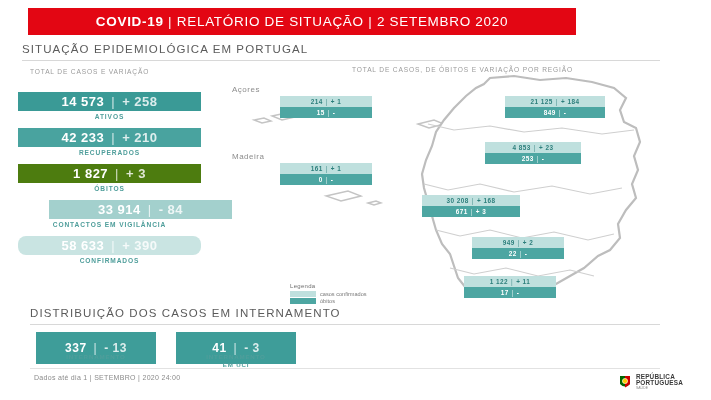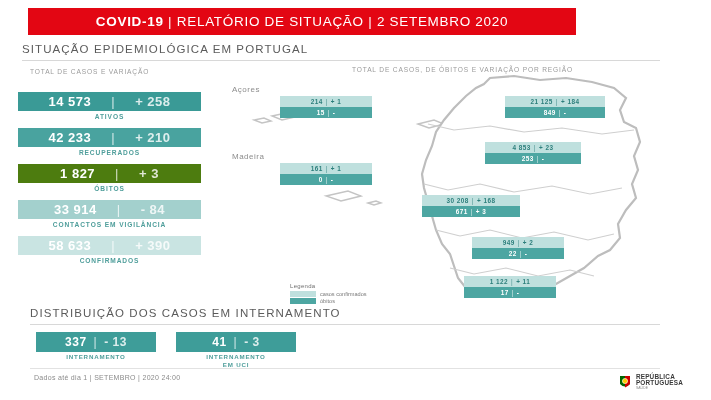--- a/index.html
+++ b/index.html
@@ -81,21 +81,21 @@
     width: 183px;
     height: 19px;
     display: flex;
     align-items: center;
     justify-content: center;
     color: #ffffff;
   }
   .stat-row {
     display: flex;
     align-items: baseline;
-    gap: 20px;
+    gap: 7px;
     font-size: 13px;
     font-weight: bold;
     letter-spacing: 0.5px;
   }
   .stat-sep { font-weight: normal; opacity: 0.75; }
   .stat-delta { font-weight: bold; opacity: 0.82; }
 
   .stat-label {
     position: absolute;
     left: 18px;
@@ -107,23 +107,23 @@
     letter-spacing: 0.9px;
     white-space: nowrap;
   }
 
   #box-ativos       { top: 92px;  background: #3a9a96; }
   #lbl-ativos       { top: 113px; }
   #box-recuperados  { top: 128px; background: #49a39f; }
   #lbl-recuperados  { top: 149px; }
   #box-obitos       { top: 164px; background: #4d7c0f; }
   #lbl-obitos       { top: 185px; }
-  #box-contactos    { top: 200px; background: #a3d0cd; }
+  #box-contactos    { top: 200px; background: #a3d0cd; margin-left: 31px; }
   #lbl-contactos    { top: 221px; }
-  #box-confirmados  { top: 236px; background: #c9e4e2; }
+  #box-confirmados  { top: 236px; background: #c9e4e2; border-radius: 8px; }
   #lbl-confirmados  { top: 257px; }
 
   
   .map-area {
     position: absolute;
     left: 222px;
     top: 72px;
     width: 470px;
     height: 245px;
   }
@@ -177,21 +177,21 @@
     letter-spacing: 0.3px;
   }
   .legend-row { display: flex; align-items: center; gap: 4px; margin-top: 1px; }
   .legend-swatch { width: 26px; height: 6px; display: block; }
   .sw-cases  { background: #bfe0de; }
   .sw-deaths { background: #4da6a2; }
 
   
   .intern-box {
     position: absolute;
-    height: 20px;
+    height: 32px;
     display: flex;
     align-items: center;
     justify-content: center;
     color: #ffffff;
   }
   .intern-row {
     display: flex;
     align-items: baseline;
     gap: 7px;
     font-size: 12px;

